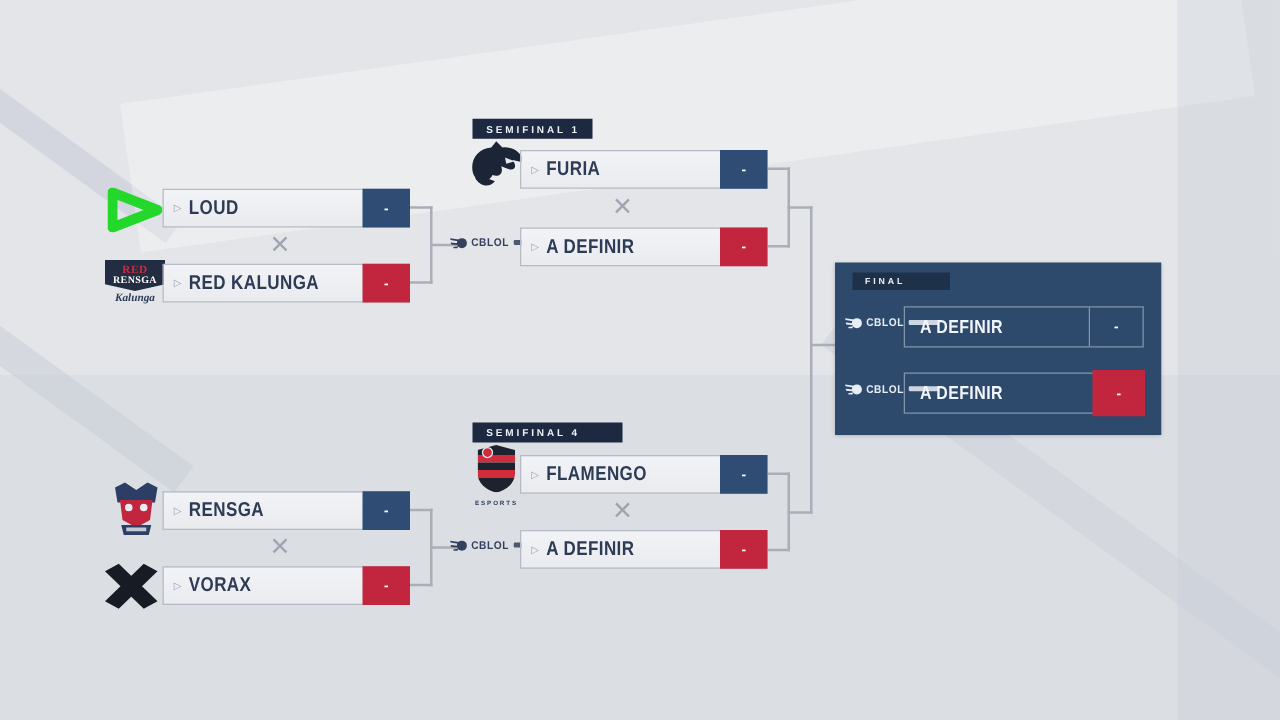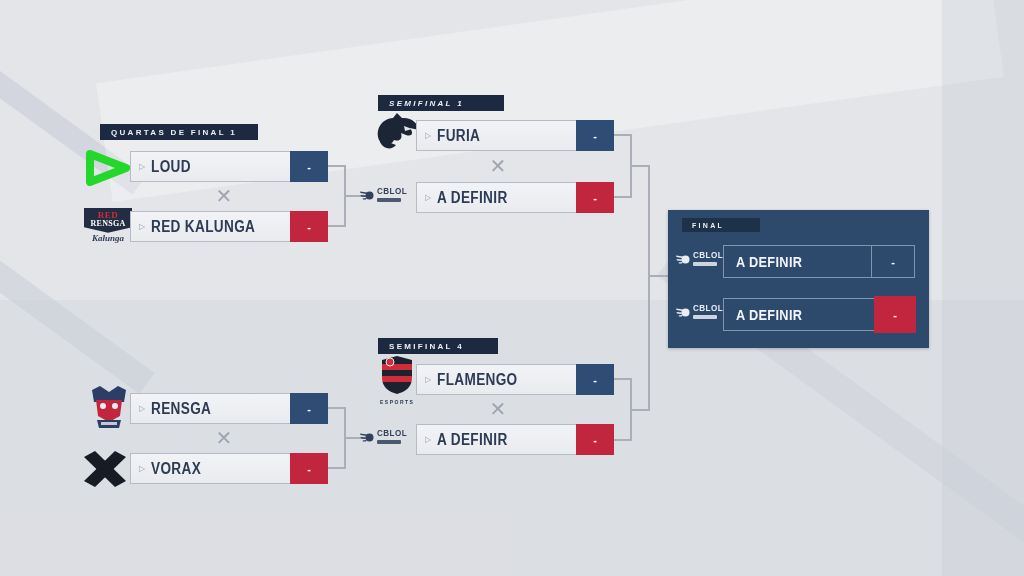--- a/index.html
+++ b/index.html
@@ -51,21 +51,21 @@
   .fscore{position:absolute;right:0;top:0;bottom:0;width:42px;
     display:flex;align-items:center;justify-content:center;
     color:#ffffff;font-weight:bold;font-size:11px;
     border-left:1px solid rgba(214,223,235,0.50);}
   .fscore.outline{background:transparent;}
   .fscore.redbig{background:#c2263f;top:-3px;bottom:-3px;right:-2px;border:none;}
 
   
   .logo{position:absolute;}
   .cblol{position:absolute;display:flex;align-items:center;gap:3px;}
-  .cblol .ctext{display:flex;flex-direction:column;align-items:flex-start;}
+  .cblol .ctext{display:flex;flex-direction:row;align-items:flex-start;}
   .cblol .cname{font-size:9px;font-weight:bold;letter-spacing:0.5px;
     transform:scaleX(0.9);transform-origin:left center;line-height:1;}
   .cblol .cbadge{width:24px;height:4px;border-radius:1px;margin-top:2px;opacity:0.85;}
   .cblol.dark .cname{color:#33415c;}
   .cblol.dark .cbadge{background:#33415c;}
   .cblol.dark svg{fill:#33415c;}
   .cblol.light .cname{color:#e9edf4;}
   .cblol.light .cbadge{background:#e9edf4;}
   .cblol.light svg{fill:#e9edf4;}
 
@@ -109,21 +109,20 @@
   <div class="line" style="left:630px;top:165px;width:20px;height:2px;"></div>
 
   <div class="line" style="left:614px;top:378px;width:18px;height:2px;"></div>
   <div class="line" style="left:614px;top:439px;width:18px;height:2px;"></div>
   <div class="line" style="left:630px;top:378px;width:2px;height:63px;"></div>
   <div class="line" style="left:630px;top:409px;width:20px;height:2px;"></div>
 
   <div class="line" style="left:648px;top:165px;width:2px;height:246px;"></div>
   <div class="line" style="left:648px;top:275px;width:22px;height:2px;"></div>
 
-  <div class="mlabel" style="left:100px;top:124px;width:158px;">QUARTAS DE FINAL 1</div>
 
   <svg class="logo" style="left:86px;top:150px;" width="44" height="36" viewBox="0 0 44 36">
     <path d="M4 4 L40 18 L4 32 Z" fill="none" stroke="#23d82b" stroke-width="8" stroke-linejoin="round"></path>
   </svg>
   <div class="trow" style="left:130px;top:151px;">
     <span class="marker">▷</span>
     <span class="tname">LOUD</span>
     <div class="score blue">-</div>
   </div>
 
@@ -162,21 +161,21 @@
   <svg class="logo" style="left:82px;top:450px;" width="46" height="38" viewBox="0 0 46 38">
     <path d="M2 7 L13 1 L44 31 L33 37 Z" fill="#171b24"></path>
     <path d="M44 7 L33 1 L2 31 L13 37 Z" fill="#171b24"></path>
   </svg>
   <div class="trow" style="left:130px;top:453px;">
     <span class="marker">▷</span>
     <span class="tname">VORAX</span>
     <div class="score red">-</div>
   </div>
 
-  <div class="mlabel" style="left:378px;top:95px;width:126px;font-style:italic;">SEMIFINAL 1</div>
+  <div class="mlabel" style="left:378px;top:95px;width:96px;">SEMIFINAL 1</div>
 
   <svg class="logo" style="left:374px;top:112px;" width="46" height="44" viewBox="0 0 46 44">
     <path d="M5 28 C1 18 7 7 19 6 L23 1 L28 6 C37 5 44 11 45 18 L36 16 C40 21 38 25 32 23 L27 21 C29 27 25 30 20 28 C17 34 9 36 5 28 Z" fill="#1c2536"></path>
     <path d="M30 14 L38 17 L31 19 Z" fill="#e3e5e9"></path>
     <path d="M6 30 C10 38 18 38 22 33 L14 30 Z" fill="#1c2536"></path>
   </svg>
   <div class="trow" style="left:416px;top:120px;">
     <span class="marker">▷</span>
     <span class="tname">FURIA</span>
     <div class="score blue">-</div>

